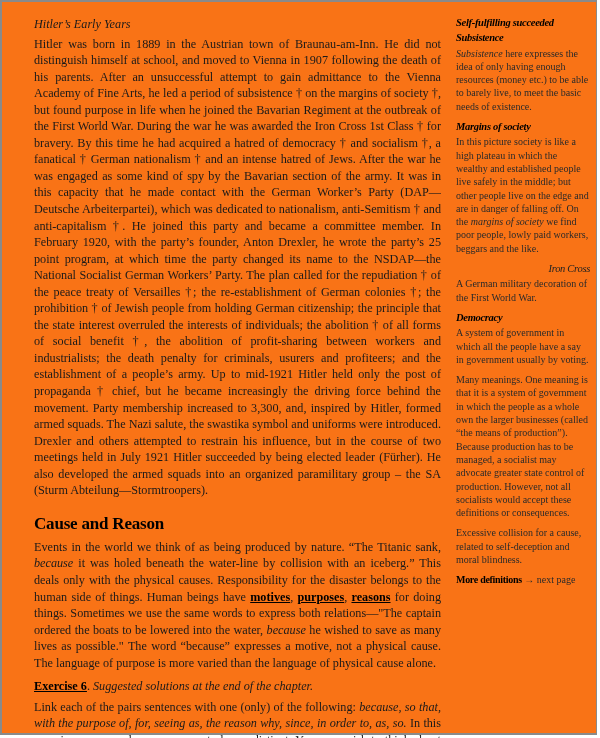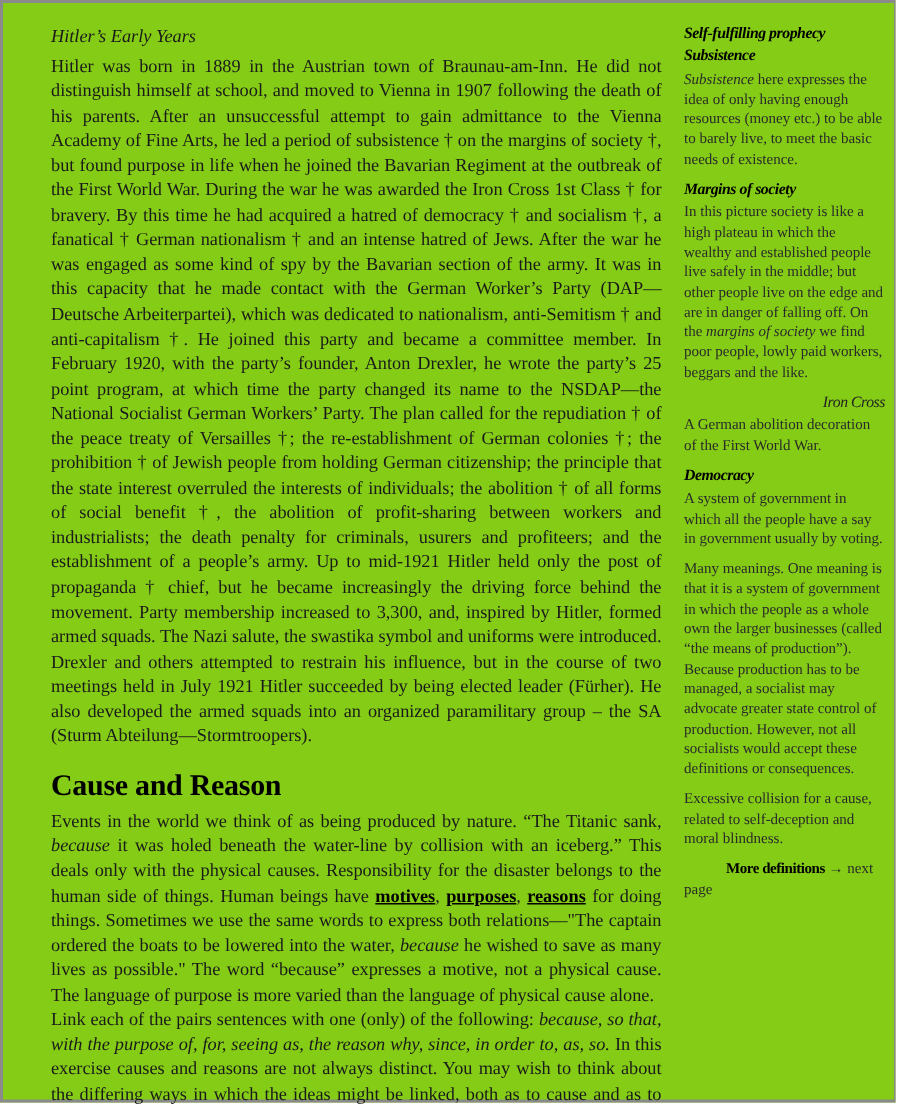--- a/index.html
+++ b/index.html
@@ -4,34 +4,34 @@
   <style>
     html, body { margin: 0; padding: 0; background: #ffffff; }
     body { width: 600px; height: 738px; overflow: hidden; }
     .page {
       position: absolute; left: 0; top: 0;
       width: 597px; height: 735px;
       border-left: 2px solid #8a8a8a;
       border-top: 2px solid #8a8a8a;
       border-right: 1px solid #8a8a8a;
       border-bottom: 2px solid #8a8a8a;
-      background: #84cc16;
+      background: #f97316;
       box-sizing: border-box;
     }
     .main {
       position: absolute; left: 32px; top: 14px; width: 407px;
       font-family: "Liberation Serif", serif;
       font-size: 12.2px; line-height: 16.55px; color: #1a1a1a;
       text-align: justify;
     }
     .main p { margin: 0; }
     .sec-title-italic { font-style: italic; margin-bottom: 3px !important; }
     .h2 {
       font-family: "Liberation Serif", serif; font-weight: bold;
-      font-size: 20px; line-height: 18px; color: #000;
+      font-size: 17px; line-height: 18px; color: #000;
       margin-top: 16px !important; margin-bottom: 6px !important;
       letter-spacing: -0.2px;
     }
     .b { font-weight: bold; color: #000; text-decoration: underline; }
     .i { font-style: italic; }
     .exercise-line { margin-top: 7px !important; margin-bottom: 4px !important; }
 
     .side {
       position: absolute; left: 454px; top: 14px; width: 134px;
       font-family: "Liberation Serif", serif;
@@ -39,50 +39,51 @@
     }
     .side .term {
       font-family: "Liberation Serif", serif;
       font-weight: bold; font-style: italic;
       font-size: 10.5px; color: #000; margin: 0 0 2px 0;
       letter-spacing: -0.3px;
     }
     .side .term.plain-italic { font-weight: normal; color: #222; text-align: right; }
     .side .def { margin: 0 0 7px 0; }
     .side .more { margin-top: 2px; }
-    .side .more .mb { font-weight: bold; color: #000; letter-spacing: -0.3px; margin-left: 28px; }
+    .side .more .mb { font-weight: bold; color: #000; letter-spacing: -0.3px; }
   </style>
 </head>
 <body>
 
 <div class="page">
 
   <div class="main">
     <p class="sec-title-italic">Hitler’s Early Years</p>
     <p>Hitler was born in 1889 in the Austrian town of Braunau-am-Inn.  He did not distinguish himself at school, and moved to Vienna in 1907 following the death of his parents.  After an unsuccessful attempt to gain admittance to the Vienna Academy of Fine Arts, he led a period of subsistence † on the margins of society †, but found purpose in life when he joined the Bavarian Regiment at the outbreak of the First World War.  During the war he was awarded the Iron Cross 1st Class † for bravery.  By this time he had acquired a hatred of democracy † and socialism †, a fanatical † German nationalism † and an intense hatred of Jews.  After the war he was engaged as some kind of spy by the Bavarian section of the army.  It was in this capacity that he made contact with the German Worker’s Party (DAP—Deutsche Arbeiterpartei), which was dedicated to nationalism, anti-Semitism † and anti-capitalism †.  He joined this party and became a committee member.  In February 1920, with the party’s founder, Anton Drexler, he wrote the party’s 25 point program, at which time the party changed its name to the NSDAP—the National Socialist German Workers’ Party.  The plan called for the repudiation † of the peace treaty of Versailles †; the re-establishment of German colonies †; the prohibition † of Jewish people from holding German citizenship; the principle that the state interest overruled the interests of individuals; the abolition † of all forms of social benefit †, the abolition of profit-sharing between workers and industrialists; the death penalty for criminals, usurers and profiteers; and the establishment of a people’s army. Up to mid-1921 Hitler held only the post of propaganda † chief, but he became increasingly the driving force behind the movement.  Party membership increased to 3,300, and, inspired by Hitler, formed armed squads. The Nazi salute, the swastika symbol and uniforms were introduced.  Drexler and others attempted to restrain his influence, but in the course of two meetings held in July 1921 Hitler succeeded by being elected leader (Fürher).  He also developed the armed squads into an organized paramilitary group – the SA (Sturm Abteilung—Stormtroopers).</p>
 
     <p class="h2">Cause and Reason</p>
 
     <p><span>Events in the world we think of as being produced by nature.  “The Titanic sank, </span><span class="i">because</span><span> it was holed beneath the water-line by collision with an iceberg.”  This deals only with the physical causes.  Responsibility for the disaster belongs to the human side of things.  Human beings have </span><span class="b">motives</span><span>, </span><span class="b">purposes</span><span>, </span><span class="b">reasons</span><span> for doing things.  Sometimes we use the same words to express both relations—"The captain ordered the boats to be lowered into the water, </span><span class="i">because</span><span> he wished to save as many lives as possible."  The word “because” expresses a motive, not a physical cause.  The language of purpose is more varied than the language of physical cause alone.</span></p>
 
+    <p class="exercise-line"><span class="b">Exercise 6</span><span>.  </span><span class="i">Suggested solutions at the end of the chapter.</span></p>
 
     <p><span>Link each of the pairs sentences with one (only) of the following: </span><span class="i">because, so that, with the purpose of, for, seeing as, the reason why, since, in order to, as, so.</span><span>  In this exercise causes and reasons are not always distinct.  You may wish to think about the differing ways in which the ideas might be linked, both as to cause and as to motive.  This is a logic puzzle, because you can only use each link once: there are ten links, and ten pairs of sentences.</span></p>
   </div>
 
   <div class="side">
-    <p class="term">Self-fulfilling prophecy</p>
+    <p class="term">Self-fulfilling succeeded</p>
 
     <p class="term">Subsistence</p>
     <p class="def"><span class="i">Subsistence</span><span> here expresses the idea of only having enough resources (money etc.) to be able to barely live, to meet the basic needs of existence.</span></p>
 
     <p class="term">Margins of society</p>
     <p class="def"><span>In this picture society is like a high plateau in which the wealthy and established people live safely in the middle; but other people live on the edge and are in danger of falling off.  On the </span><span class="i">margins of society</span><span> we find poor people, lowly paid workers, beggars and the like.</span></p>
 
     <p class="term plain-italic">Iron Cross</p>
-    <p class="def">A German abolition decoration of the First World War.</p>
+    <p class="def">A German military decoration of the First World War.</p>
 
     <p class="term">Democracy</p>
     <p class="def">A system of government in which all the people have a say in government usually by voting.</p>
 
     <p class="def">Many meanings.  One meaning is that it is a system of government in which the people as a whole own the larger businesses (called “the means of production”).  Because production has to be managed, a socialist may advocate greater state control of production.  However, not all socialists would accept these definitions or consequences.</p>
 
     <p class="def">Excessive collision for a cause, related to self-deception and moral blindness.</p>
 
     <p class="more"><span class="mb">More definitions</span><span> → </span><span>next page</span></p>
   </div>

